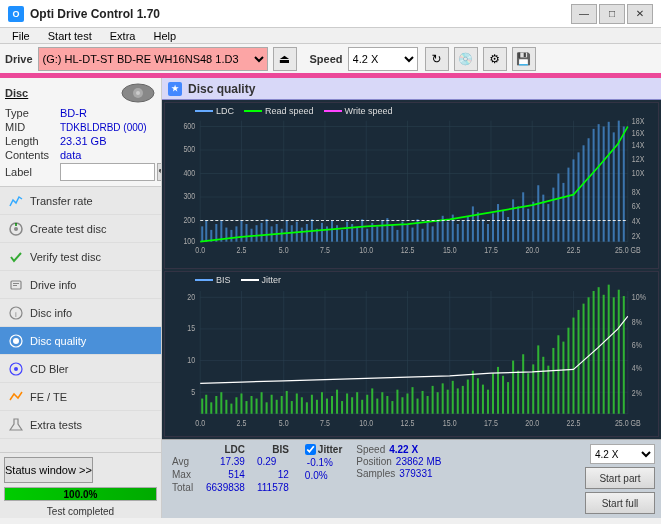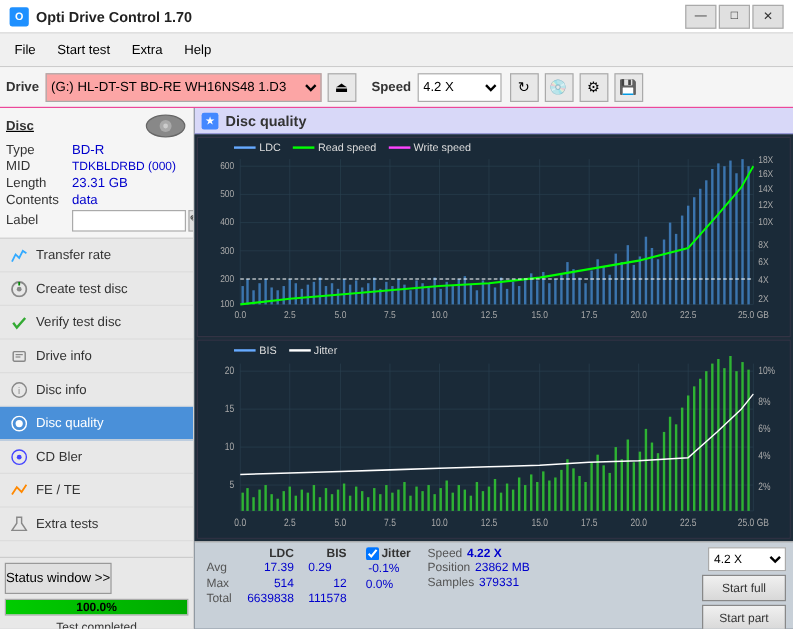--- a/index.html
+++ b/index.html
@@ -6,25 +6,25 @@
     body { width: 661px; height: 524px; font-family: 'Segoe UI', Tahoma, sans-serif; font-size: 11px; background: #f0f0f0; overflow: hidden; }
     
     
     .title-bar { display: flex; align-items: center; justify-content: space-between; background: #fff; border-bottom: 1px solid #ccc; padding: 4px 8px; height: 28px; }
     .title-bar-left { display: flex; align-items: center; gap: 6px; font-size: 12px; font-weight: 600; color: #222; }
     .title-bar-icon { width: 16px; height: 16px; background: #1e90ff; border-radius: 2px; display: flex; align-items: center; justify-content: center; color: white; font-size: 9px; font-weight: bold; }
     .title-bar-controls { display: flex; gap: 2px; }
     .title-btn { width: 26px; height: 20px; border: 1px solid #aaa; background: #e0e0e0; cursor: pointer; display: flex; align-items: center; justify-content: center; font-size: 10px; color: #333; }
     
     
-    .menu-bar { display: flex; align-items: center; height: 28px; background: #f0f0f0; border-bottom: 1px solid #ccc; padding: 0 4px; gap: 2px; }
+    .menu-bar { display: flex; align-items: center; height: 16px; background: #f0f0f0; border-bottom: 1px solid #ccc; padding: 0 4px; gap: 2px; }
     .menu-item { padding: 2px 8px; cursor: pointer; font-size: 11px; color: #000; }
     
     
-    .toolbar { display: flex; align-items: center; background: #f5f5f5; border-bottom: 1px solid #ec4899; padding: 3px 5px; height: 34px; gap: 5px; }
+    .toolbar { display: flex; align-items: center; background: #f5f5f5; border-bottom: 5px solid #ec4899; padding: 3px 5px; height: 34px; gap: 5px; }
     .toolbar-label { font-weight: bold; color: #333; font-size: 11px; }
     .drive-select { height: 24px; width: 230px; font-size: 11px; border: 1px solid #aaa; background: #fca5a5; }
     .toolbar-icon-btn { width: 24px; height: 24px; border: 1px solid #aaa; background: #e8e8e8; cursor: pointer; display: flex; align-items: center; justify-content: center; font-size: 12px; }
     .speed-label { font-weight: bold; color: #333; margin-left: 8px; }
     .speed-select { height: 24px; width: 70px; font-size: 11px; border: 1px solid #aaa; background: white; }
     
     
     .main-content { display: flex; height: calc(524px - 28px - 22px - 34px); }
     
     
@@ -626,18 +626,18 @@
         <div style="display:flex;align-items:center;gap:4px;">
           <span style="color:#555;font-size:10px;">Samples</span>
           <span style="color:#0000cc;font-size:10px;">379331</span>
         </div>
       </div>
 
       <div style="flex:0 0 auto;margin-left:auto;display:flex;flex-direction:column;gap:3px;align-items:flex-end;">
         <select class="speed-select-small">
           <option>4.2 X</option>
         </select>
+        <button class="start-btn">Start part</button>
         <button class="start-btn">Start full</button>
-        <button class="start-btn">Start part</button>
       </div>
     </div>
   </div>
 </div>
 
 </body></html>

